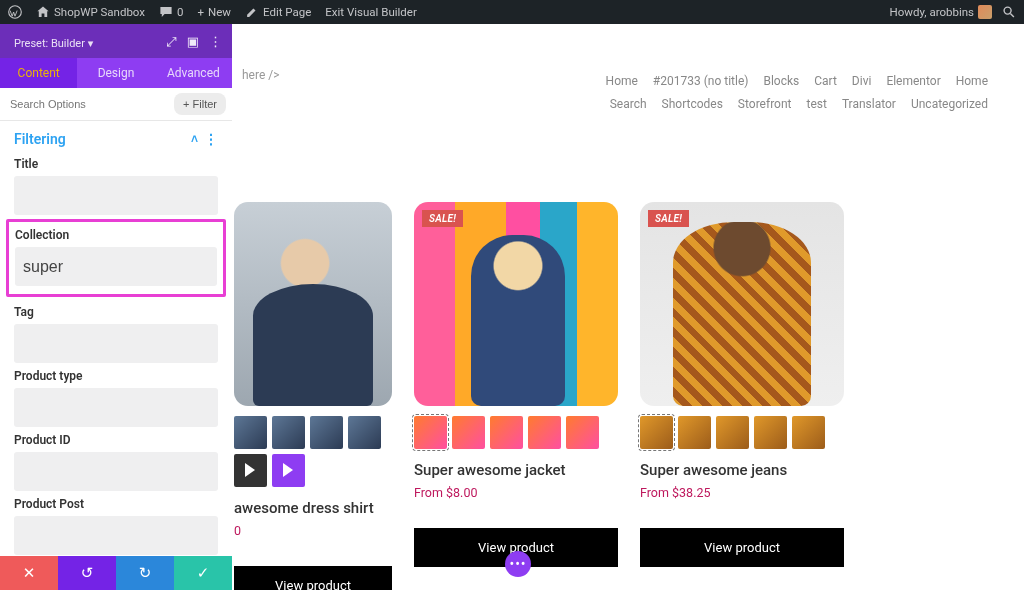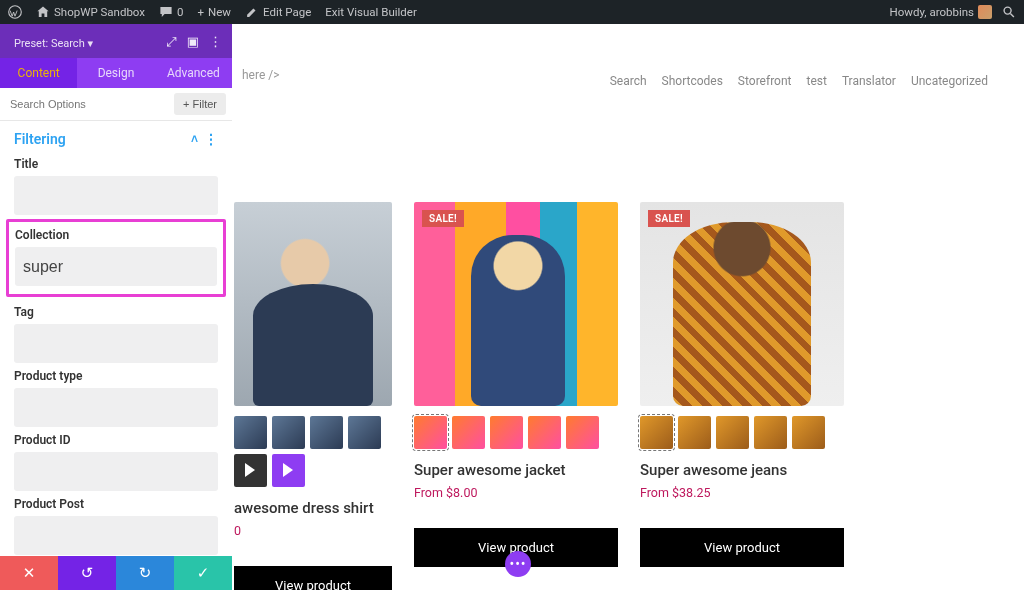--- a/index.html
+++ b/index.html
@@ -20,21 +20,21 @@
   .sb-preset { font-size: 11px; opacity: .85; margin-top: 3px; }
   .sb-head-icons { position: absolute; right: 10px; top: 10px; display: flex; gap: 10px; }
   .sb-head-icons span { font-size: 13px; cursor: pointer; opacity: .9; }
 
   .sb-tabs { background: #8e3df2; display: flex; }
   .sb-tab { flex: 1; text-align: center; padding: 8px 0; font-size: 12px; color: #e7d8fb; cursor: pointer; }
   .sb-tab.active { background: #7423e6; color: #eab308; }
 
   .sb-search { display: flex; align-items: center; border-bottom: 1px solid #e7e7e7; }
   .sb-search input { flex: 1; border: none; padding: 8px 10px; font-size: 11px; color: #888; outline: none; }
-  .sb-filterbtn { border: none; background: #ececec; color: #555; font-size: 11px; padding: 5px 9px; margin: 5px 6px; border-radius: 3px; cursor: pointer; }
+  .sb-filterbtn { border: none; background: #ececec; color: #555; font-size: 11px; padding: 5px 9px; margin: 5px 6px; border-radius: 8px; cursor: pointer; }
 
   .sb-scroll { flex: 1; overflow-y: auto; padding: 0 0 12px 0; position: relative; }
   .sb-scroll::-webkit-scrollbar { width: 7px; }
   .sb-scroll::-webkit-scrollbar-thumb { background: #c8c8c8; border-radius: 4px; }
 
   .sec-head { display: flex; align-items: center; padding: 10px 14px 6px; color: #2ea3f2; font-weight: 600; font-size: 14px; }
   .sec-head .chev { margin-left: auto; color: #2ea3f2; font-size: 12px; }
   .sec-head .dots { color: #2ea3f2; margin-left: 6px; font-size: 14px; }
 
   .field { padding: 4px 14px 2px; }
@@ -53,21 +53,21 @@
 
   
   .main { position: absolute; top: 24px; left: 232px; right: 0; bottom: 0; padding: 44px 36px 10px 10px; overflow: hidden; }
   .crumb { color: #999; font-size: 12px; margin-bottom: 4px; }
   .topnav { position: absolute; right: 36px; top: 46px; text-align: right; font-size: 12px; color: #888; line-height: 1.9; }
   .topnav span { margin-left: 12px; cursor: pointer; }
 
   .grid { display: flex; gap: 22px; margin-top: 120px; }
   .card { width: 204px; display: flex; flex-direction: column; }
   .card.cut { width: 158px; margin-left: -8px; }
-  .card .img { width: 100%; height: 204px; background: #ddd; position: relative; overflow: hidden; border-radius: 2px; }
+  .card .img { width: 100%; height: 204px; background: #ddd; position: relative; overflow: hidden; border-radius: 14px; font-style: italic; }
   .card.cut .img { height: 204px; }
   .sale { position: absolute; top: 8px; left: 8px; background: #d9534f; color: #fff; font-size: 10px; padding: 3px 7px; font-weight: 600; letter-spacing: .3px; }
 
   
   .img.p1 { background: radial-gradient(circle at 45% 30%, #e7caa9 0 14%, transparent 15%), linear-gradient(#c7cfd6,#9da7b0); }
   .img.p1::after{content:"";position:absolute;inset:40% 12% 0 12%;background:#2c3b54;border-radius:50% 50% 6px 6px / 26% 26% 6px 6px;}
   .img.p2 { background:
       linear-gradient(to right, #ff5f9a 0 20%, #ffa928 20% 45%, #ff4fa1 45% 62%, #2aa6c9 62% 80%, #ffb52b 80% 100%);
   }
   .img.p2::after{content:"";position:absolute;left:28%;top:16%;width:46%;height:84%;background:radial-gradient(circle at 50% 18%, #f2d7a6 0 16%, transparent 17%),#304a7a;border-radius:44% 44% 10px 10px / 24% 24% 10px 10px;}
@@ -137,21 +137,21 @@
         <svg viewBox="0 0 20 20">
           <circle cx="8" cy="8" r="5" fill="none" stroke="#c3c4c7" stroke-width="2"></circle>
           <path d="M12 12l5 5" stroke="#c3c4c7" stroke-width="2"></path>
         </svg>
       </a>
   </div>
 </div>
 
 <div class="sidebar">
   <div class="sb-head">
-    <div class="sb-preset"><span>Preset: Search</span> ▾</div>
+    <div class="sb-preset"><span>Preset: Builder</span> ▾</div>
     <div class="sb-head-icons">
       <span>⤢</span>
       <span>▣</span>
       <span>⋮</span>
     </div>
   </div>
 
   <div class="sb-tabs">
     <div class="sb-tab active">Content</div>
     <div class="sb-tab">Design</div>
@@ -215,20 +215,29 @@
   <div class="bb red">✕</div>
   <div class="bb purple">↺</div>
   <div class="bb blue">↻</div>
   <div class="bb green">✓</div>
 </div>
 
 <div class="main">
   <div class="crumb">here /&gt;</div>
 
   <div class="topnav">
+    <div>
+      <span>Home</span>
+      <span>#201733 (no title)</span>
+      <span>Blocks</span>
+      <span>Cart</span>
+      <span>Divi</span>
+      <span>Elementor</span>
+      <span>Home</span>
+    </div>
     <div>
       <span>Search</span>
       <span>Shortcodes</span>
       <span>Storefront</span>
       <span>test</span>
       <span>Translator</span>
       <span>Uncategorized</span>
     </div>
   </div>
 

